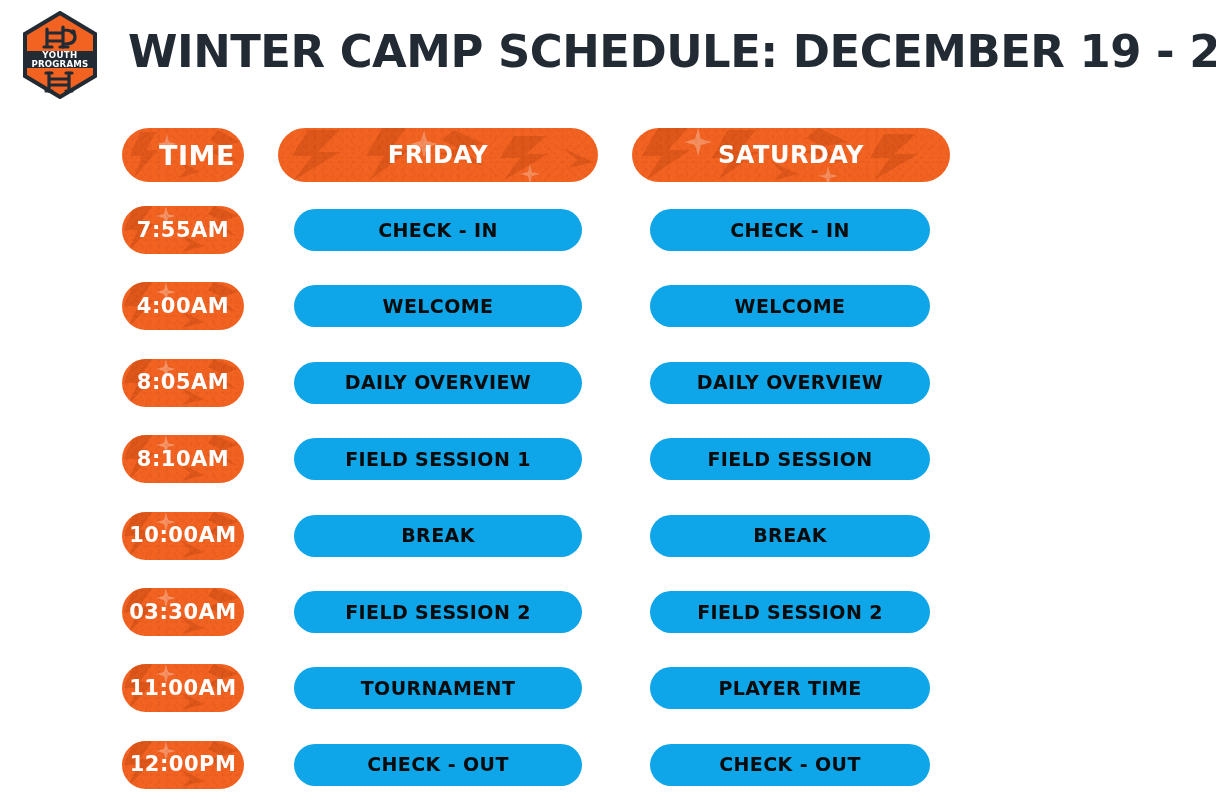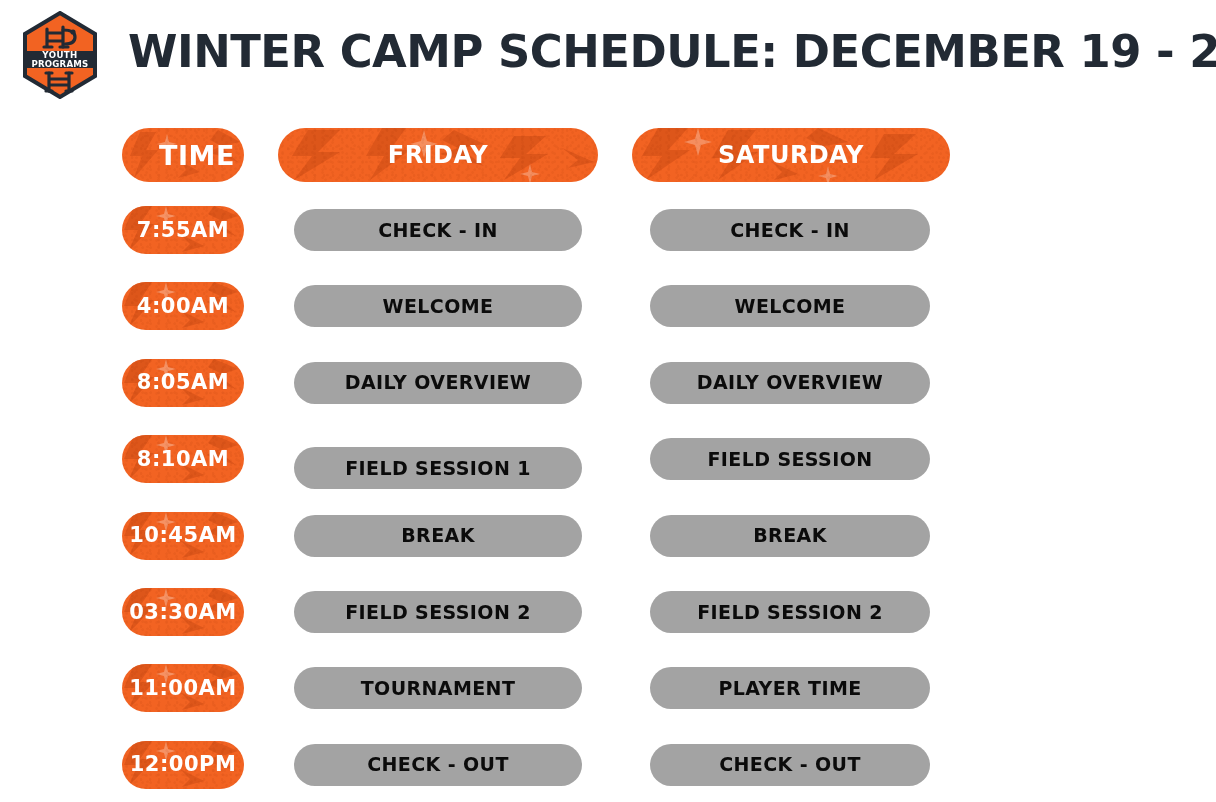--- a/index.html
+++ b/index.html
@@ -114,21 +114,21 @@
       radial-gradient(circle at 12% 28%, rgba(150,50,10,.55) 0 1px, transparent 1.6px),
       radial-gradient(circle at 32% 70%, rgba(150,50,10,.45) 0 1px, transparent 1.6px),
       radial-gradient(circle at 58% 20%, rgba(150,50,10,.45) 0 1px, transparent 1.6px),
       radial-gradient(circle at 80% 62%, rgba(150,50,10,.5) 0 1px, transparent 1.6px),
       radial-gradient(circle at 46% 45%, rgba(150,50,10,.4) 0 1px, transparent 1.6px);
     background-size: 9px 9px, 11px 11px, 8px 8px, 13px 13px, 10px 10px;
   }
 
   
   .pill-gray {
-    background: #a3a3a3;
+    background: #0ea5e9;
   }
   .pill-gray .label {
     color: #0B0B0B;
     letter-spacing: 0.4px;
   }
 
   
   .col-time   { left: 122px; width: 122px; }
   .col-fri    { left: 294px; width: 288px; }
   .col-sat    { left: 650px; width: 280px; }
@@ -329,21 +329,21 @@
           <polygon points="58,28 82,40 60,46 68,38"></polygon>
         </g>
         <g fill="#FFFFFF" opacity="0.30">
           <path d="M44,0 L46,8 L54,10 L46,12 L44,20 L42,12 L34,10 L42,8 Z"></path>
         </g>
       </svg>
     </div>
     <div class="grain"></div>
         <span class="label">8:10AM</span>
       </div>
-      <div class="pill pill-gray col-fri" style="margin-top:12px;">
+      <div class="pill pill-gray col-fri" style="margin-top:3px;">
         <span class="label">FIELD SESSION 1</span>
       </div>
       <div class="pill pill-gray col-sat" style="margin-top:3px;">
         <span class="label">FIELD SESSION</span>
       </div>
     </div>
     <div class="row body-row" style="top:511.6px;">
       <div class="pill pill-orange col-time">
 
     <div class="tex">
@@ -352,21 +352,21 @@
           <polygon points="12,0 30,0 18,18 32,18 6,46 16,24 2,24"></polygon>
           <polygon points="92,0 116,10 96,16 114,30 84,20 98,14 86,8"></polygon>
           <polygon points="58,28 82,40 60,46 68,38"></polygon>
         </g>
         <g fill="#FFFFFF" opacity="0.30">
           <path d="M44,0 L46,8 L54,10 L46,12 L44,20 L42,12 L34,10 L42,8 Z"></path>
         </g>
       </svg>
     </div>
     <div class="grain"></div>
-        <span class="label">10:45AM</span>
+        <span class="label">10:00AM</span>
       </div>
       <div class="pill pill-gray col-fri" style="margin-top:3px;">
         <span class="label">BREAK</span>
       </div>
       <div class="pill pill-gray col-sat" style="margin-top:3px;">
         <span class="label">BREAK</span>
       </div>
     </div>
     <div class="row body-row" style="top:588px;">
       <div class="pill pill-orange col-time">

